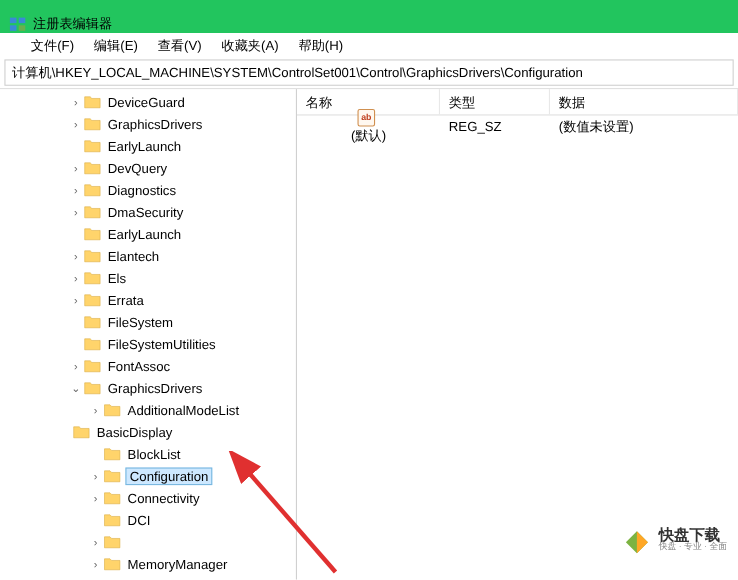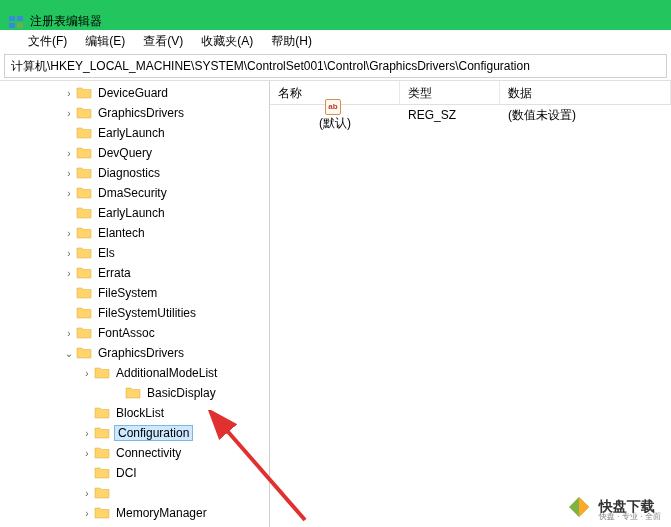--- a/index.html
+++ b/index.html
@@ -33,21 +33,21 @@
 .col-type { width: 100px; }
 .col-data { flex: 1; }
 .listrow { display: flex; height: 20px; align-items: center; }
 .listrow .cell { padding: 20px 8px; flex-direction: column; }
 .value-icon { width: 16px; height: 16px; margin-right: 4px; display: inline-flex; align-items: center; justify-content: center; border: 1px solid #d09050; background: #fff8f0; color: #c04020; font-size: 8px; font-weight: bold; border-radius: 2px; }
 .cell.name { width: 130px; display: flex; align-items: center; }
 .cell.type { width: 100px; }
 .cell.data { flex: 1; }
 
 .arrow { position: absolute; left: 145px; top: 410px; pointer-events: none; }
-.watermark { position: absolute; right: 10px; bottom: 6px; display: flex; align-items: flex-end; gap: 6px; }
+.watermark { position: absolute; right: 10px; bottom: 20px; display: flex; align-items: flex-start; gap: 6px; }
 .watermark .logo { width: 28px; height: 28px; }
 .watermark .txt { display: flex; flex-direction: column; line-height: 1; }
 .watermark .t1 { font-size: 14px; font-weight: bold; color: #333; }
 .watermark .t2 { font-size: 8px; color: #888; }
 </style>
 </head>
 <body>
 
 <div class="titlebar">
   <span class="titlebar-icon">
@@ -174,21 +174,21 @@
             </svg></span>
           <span class="label">GraphicsDrivers</span>
         </li>
         <li class="tree-item" style="padding-left: 80px;">
           <span class="chevron">›</span>
           <span class="folder-icon"><svg viewBox="0 0 16 14">
               <path d="M1 2 h5 l1.5 1.5 H15 V12 H1 Z" fill="#ffd46b" stroke="#d6a93a" stroke-width="0.5"></path>
             </svg></span>
           <span class="label">AdditionalModeList</span>
         </li>
-        <li class="tree-item" style="padding-left: 111px;">
+        <li class="tree-item" style="padding-left: 52px;">
           <span class="chevron empty">›</span>
           <span class="folder-icon"><svg viewBox="0 0 16 14">
               <path d="M1 2 h5 l1.5 1.5 H15 V12 H1 Z" fill="#ffd46b" stroke="#d6a93a" stroke-width="0.5"></path>
             </svg></span>
           <span class="label">BasicDisplay</span>
         </li>
         <li class="tree-item" style="padding-left: 80px;">
           <span class="chevron empty">›</span>
           <span class="folder-icon"><svg viewBox="0 0 16 14">
               <path d="M1 2 h5 l1.5 1.5 H15 V12 H1 Z" fill="#ffd46b" stroke="#d6a93a" stroke-width="0.5"></path>

